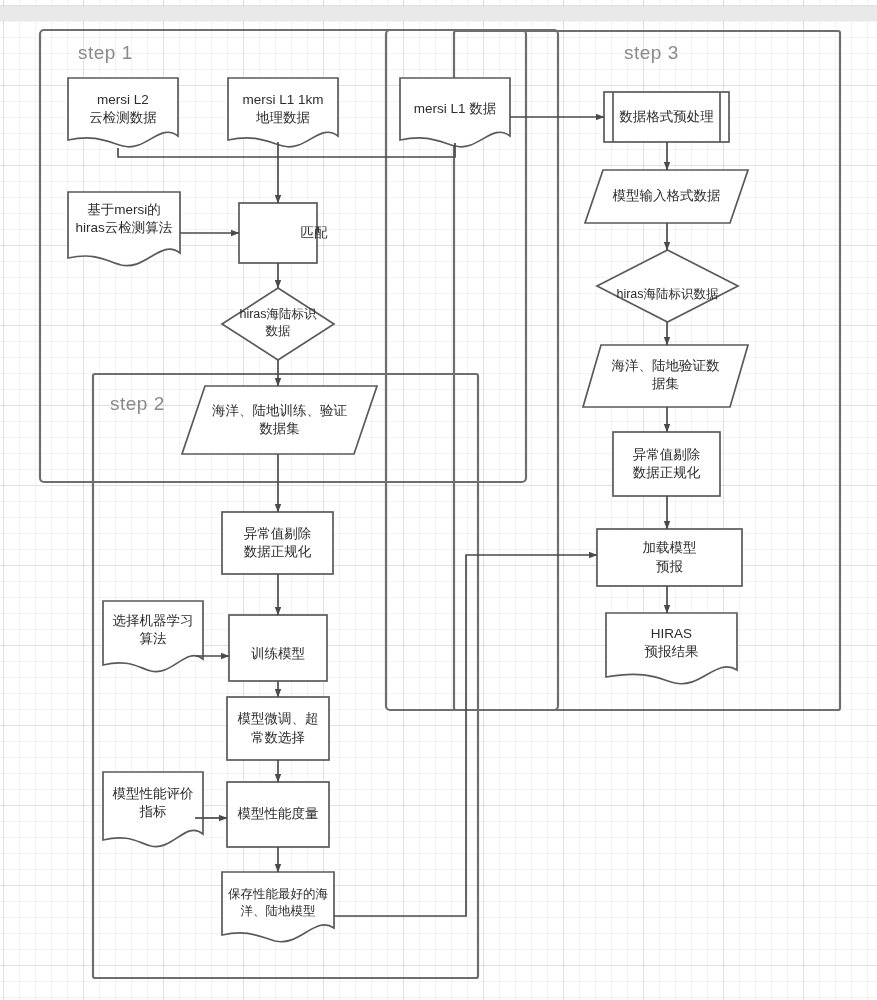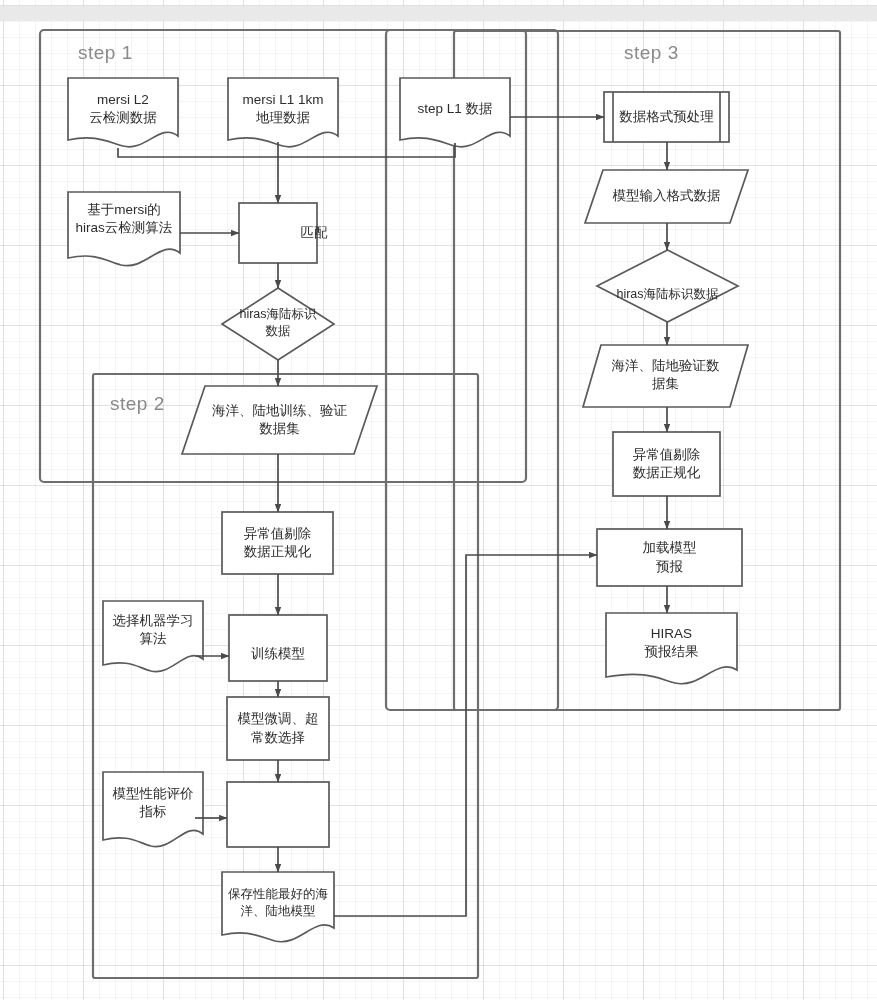--- a/index.html
+++ b/index.html
@@ -173,37 +173,38 @@
   </svg>
 
   <div class="group-label" style="left:78px; top:42px;">step 1</div>
   <div class="group-label" style="left:624px; top:42px;">step 3</div>
   <div class="group-label" style="left:110px; top:393px;">step 2</div>
 
   <div class="node-text" style="left:68px; top:78px; width:110px; height:62px;">mersi L2
 云检测数据</div>
   <div class="node-text" style="left:228px; top:78px; width:110px; height:62px;">mersi L1 1km
 地理数据</div>
-  <div class="node-text" style="left:400px; top:78px; width:110px; height:62px;">step L1 数据</div>
+  <div class="node-text" style="left:400px; top:78px; width:110px; height:62px;">mersi L1 数据</div>
   <div class="node-text" style="left:66px; top:188px; width:116px; height:62px;">基于mersi的
 hiras云检测算法</div>
   <div class="node-text" style="left:239px; top:203px; width:78px; height:60px;padding-left:36px;">匹配</div>
   <div class="node-text" style="left:218px; top:290px; width:120px; height:66px; font-size:12.5px;">hiras海陆标识
 数据</div>
   <div class="node-text" style="left:182px; top:386px; width:195px; height:68px;">海洋、陆地训练、验证
 数据集</div>
   <div class="node-text" style="left:222px; top:512px; width:111px; height:62px;">异常值剔除
 数据正规化</div>
   <div class="node-text" style="left:103px; top:601px; width:100px; height:58px;">选择机器学习
 算法</div>
   <div class="node-text" style="left:229px; top:615px; width:98px; height:78px;">训练模型</div>
   <div class="node-text" style="left:103px; top:772px; width:100px; height:62px;">模型性能评价
 指标</div>
   <div class="node-text" style="left:227px; top:697px; width:102px; height:63px;">模型微调、超
 常数选择</div>
+  <div class="node-text" style="left:225px; top:782px; width:106px; height:65px;">模型性能度量</div>
   <div class="node-text" style="left:219px; top:872px; width:118px; height:62px; font-size:12.5px;">保存性能最好的海
 洋、陆地模型</div>
 
   <div class="node-text" style="left:613px; top:92px; width:107px; height:50px;">数据格式预处理</div>
   <div class="node-text" style="left:585px; top:170px; width:163px; height:53px;">模型输入格式数据</div>
   <div class="node-text" style="left:597px; top:258px; width:141px; height:72px; font-size:12.5px;">hiras海陆标识数据</div>
   <div class="node-text" style="left:583px; top:345px; width:165px; height:62px;font-family:Liberation Mono, monospace;">海洋、陆地验证数
 据集</div>
   <div class="node-text" style="left:611px; top:432px; width:111px; height:64px;">异常值剔除
 数据正规化</div>

